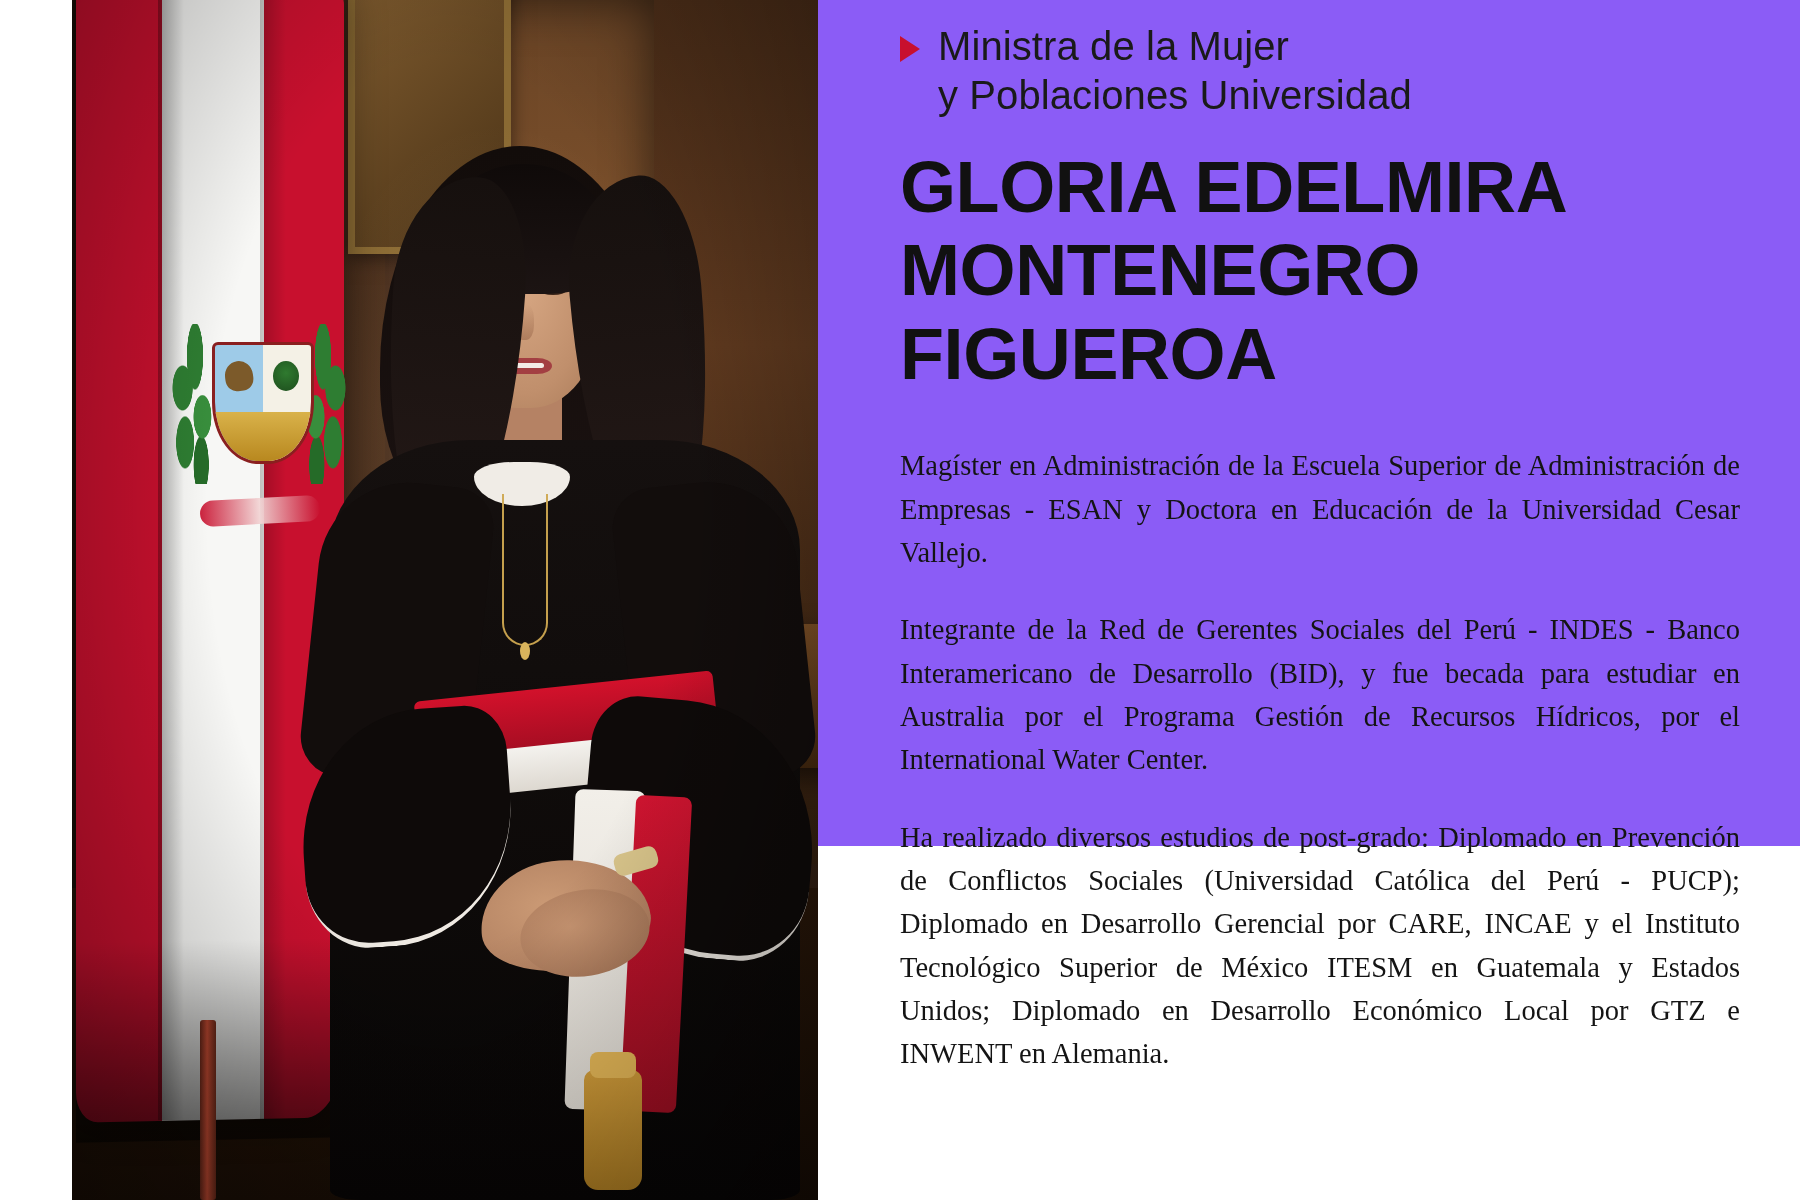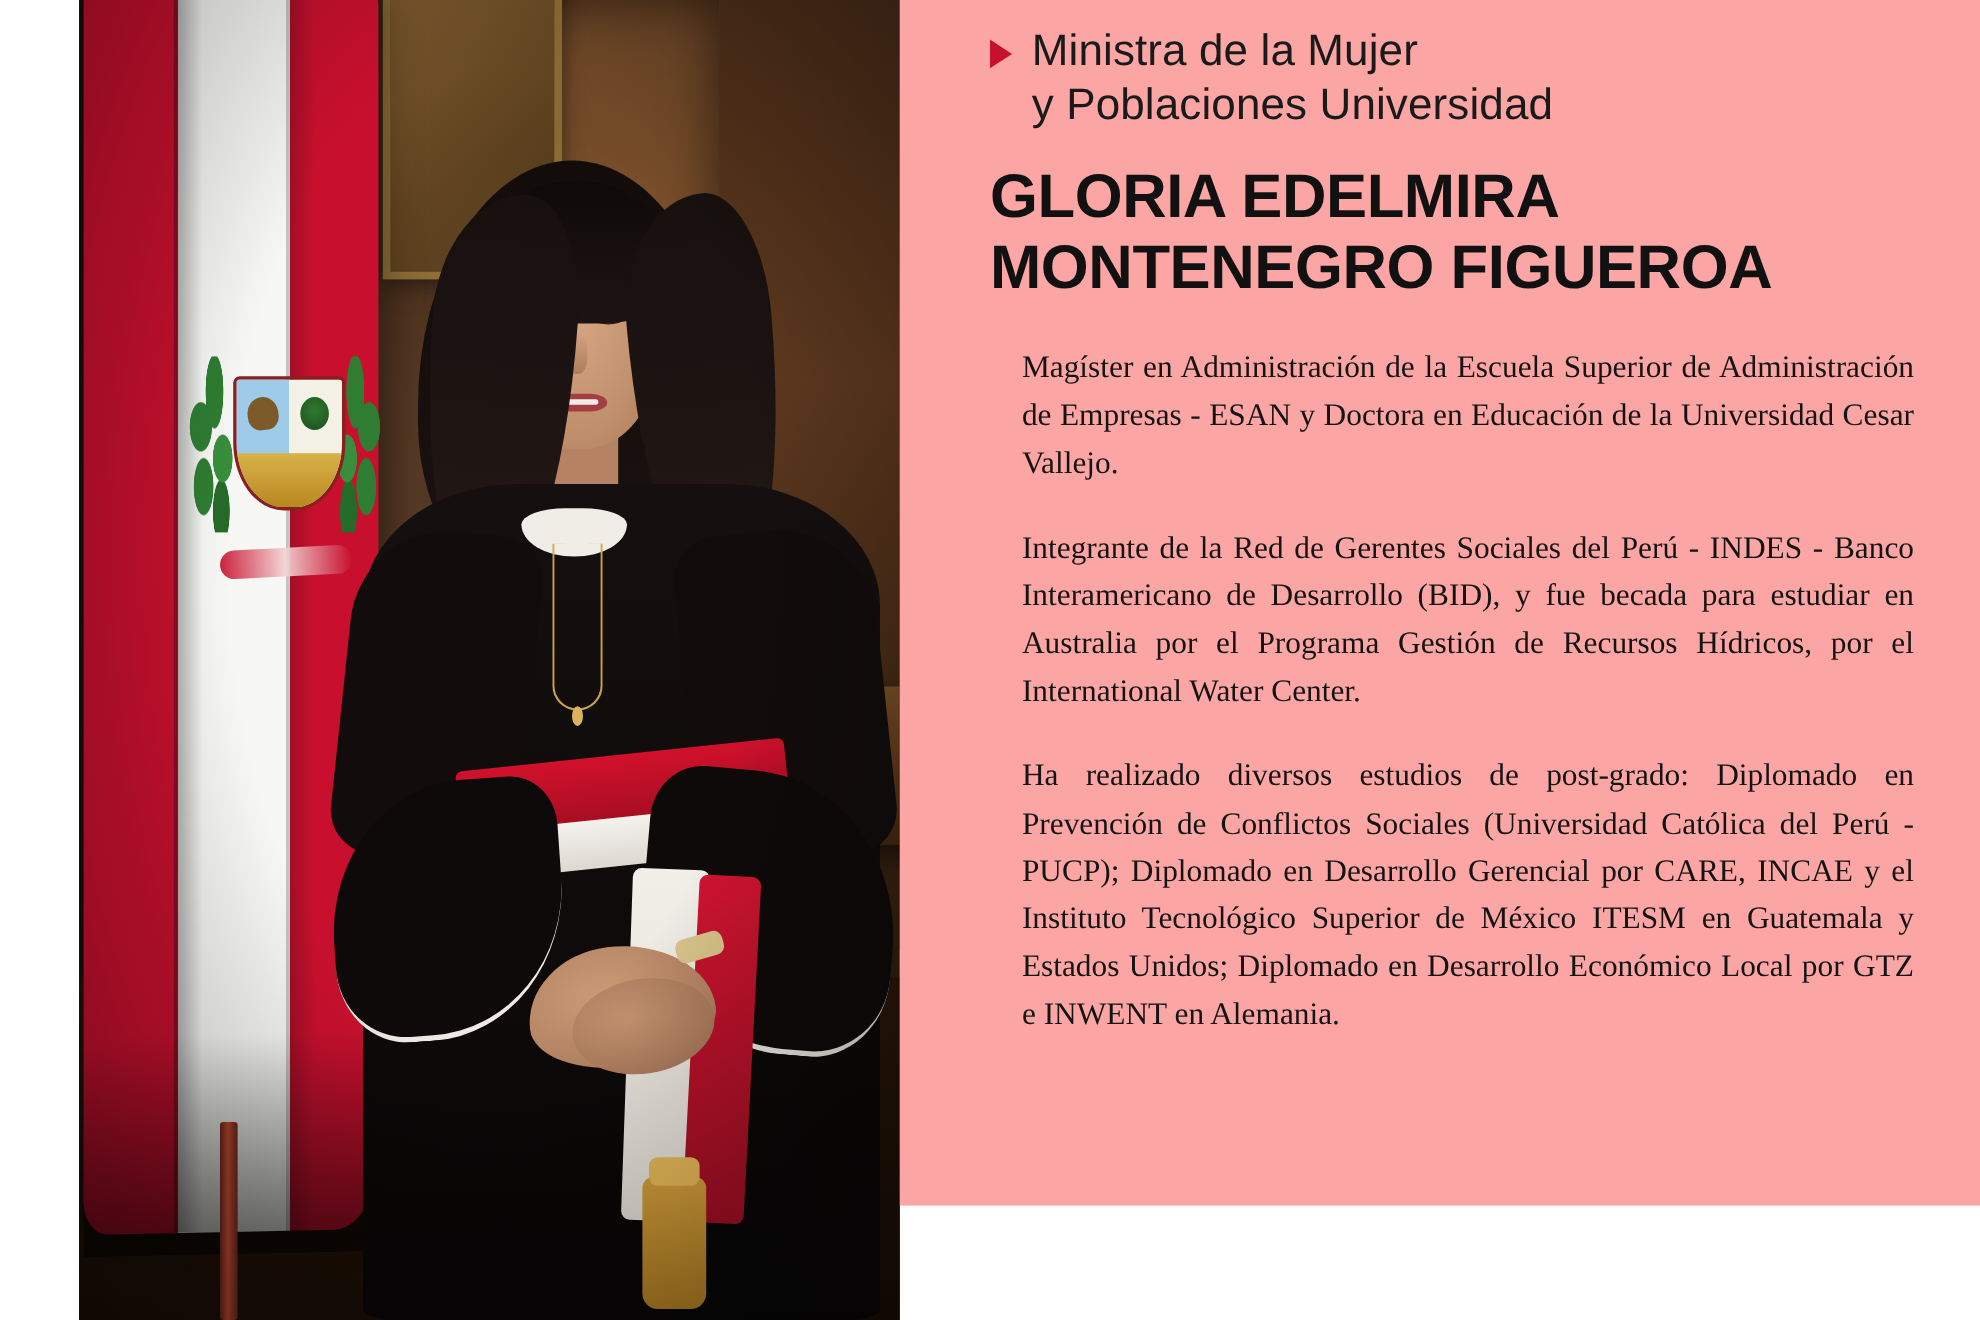--- a/index.html
+++ b/index.html
@@ -413,24 +413,24 @@
     position: absolute;
     inset: 0;
     background: radial-gradient(ellipse at 50% 42%, rgba(0,0,0,0) 45%, rgba(0,0,0,.38) 100%);
     pointer-events: none;
   }
 
   
   .text-col {
     position: relative;
     flex: 1 1 auto;
-    height: 1096px;
+    height: 846px;
     padding: 22px 60px 0 82px;
     box-sizing: border-box;
-    background: #fca5a5;
+    background: #8b5cf6;
   }
 
   .role-line {
     display: flex;
     align-items: flex-start;
     gap: 18px;
   }
   .role-arrow {
     flex: 0 0 auto;
     margin-top: 14px;
@@ -446,31 +446,30 @@
     font-weight: 400;
     color: #1a1a1a;
     letter-spacing: .1px;
   }
   .role-text .rl2 { display: block; }
 
   .person-name {
     margin-top: 26px;
     font-family: "Liberation Sans", sans-serif;
     font-weight: 700;
-    font-size: 56px;
+    font-size: 72px;
     line-height: 1.16;
     letter-spacing: -0.4px;
     color: #111111;
   }
   .person-name .nm2 { display: block; }
 
   .bio {
     margin-top: 36px;
     max-width: 880px;
-    margin-left: 29px;
   }
   .bio p {
     margin: 0 0 34px 0;
     font-family: "Liberation Serif", serif;
     font-size: 28.5px;
     line-height: 1.52;
     text-align: justify;
     text-justify: inter-word;
     color: #141414;
   }

